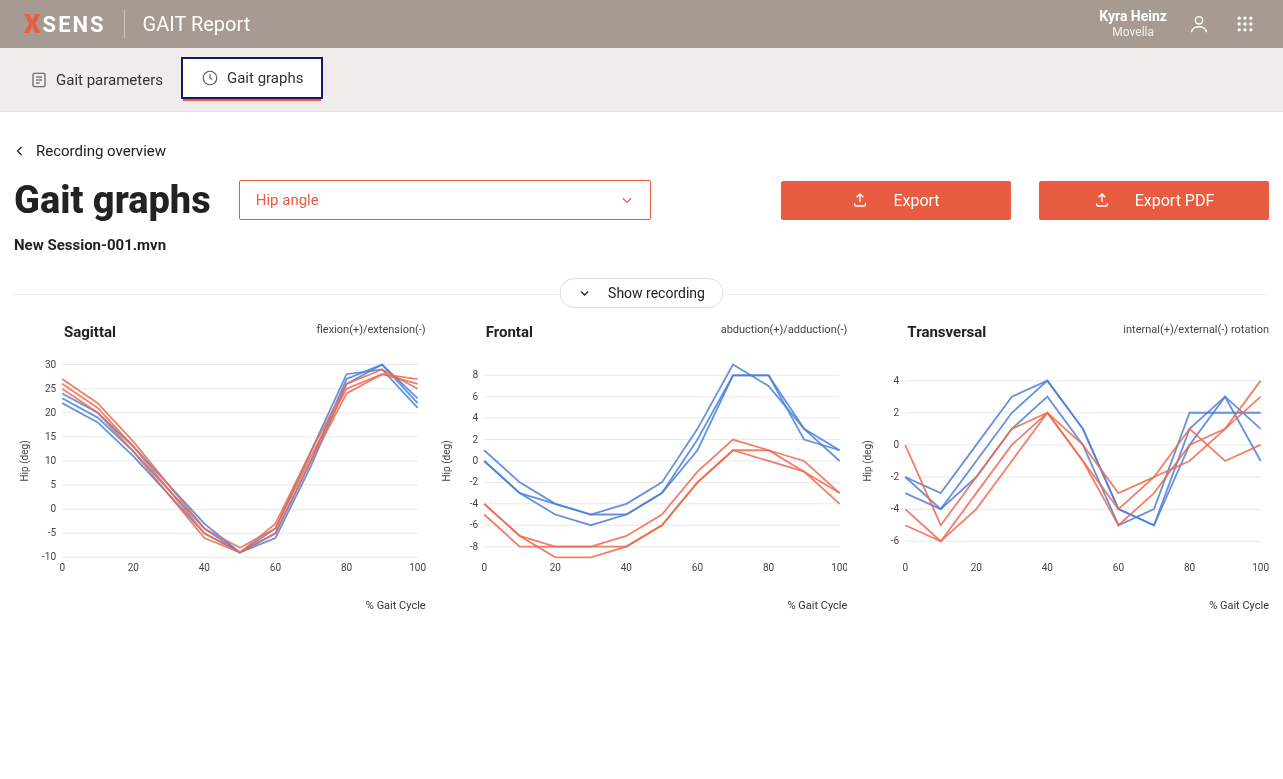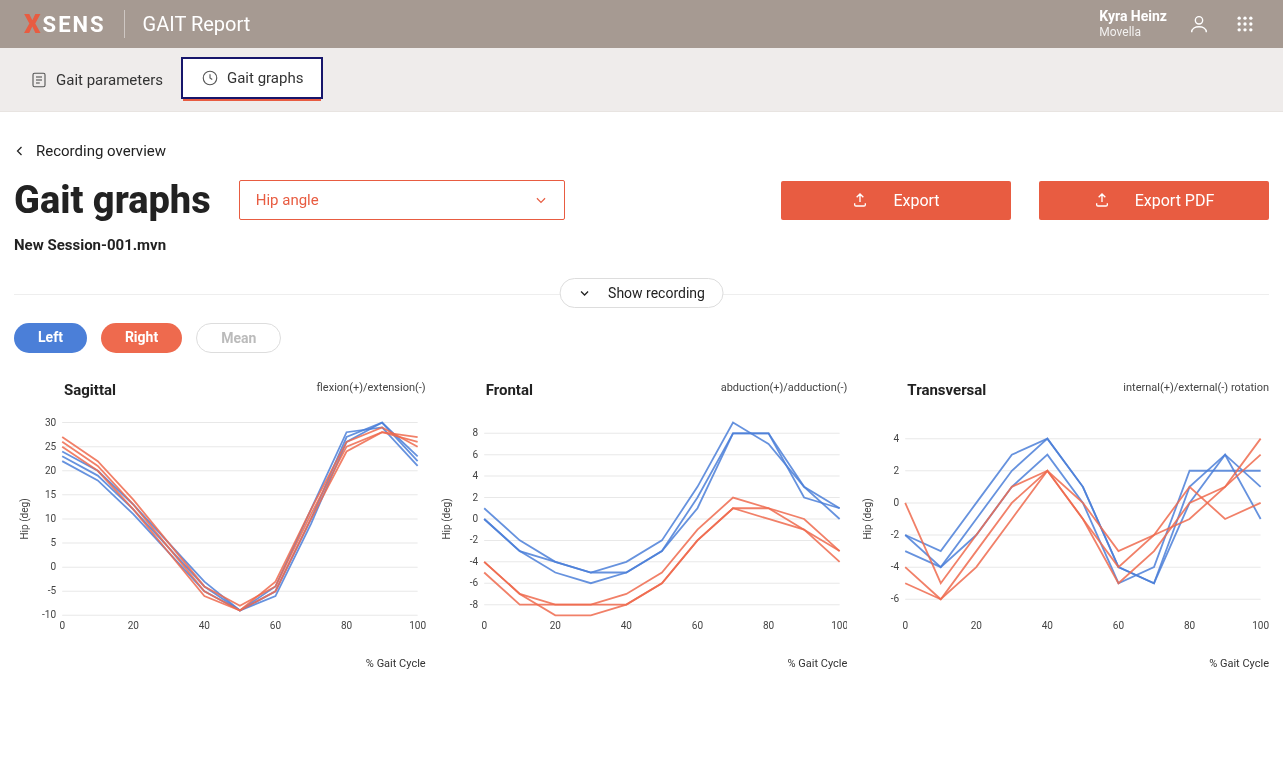--- a/index.html
+++ b/index.html
@@ -3,34 +3,34 @@
 <meta charset="utf-8">
 <style>
   * { box-sizing: border-box; margin: 0; padding: 0; }
   body { font-family: -apple-system, BlinkMacSystemFont, "Segoe UI", Roboto, sans-serif; color: #222; background: #fff; width: 1283px; }
   .header { background: #a69a92; display: flex; align-items: center; padding: 0 24px; height: 48px; color: #fff; }
   .logo { display: flex; align-items: center; font-weight: 700; font-size: 22px; letter-spacing: 2px; }
   .logo-x { color: #e85c41; font-size: 26px; font-weight: 900; }
   .divider { width: 1px; height: 28px; background: rgba(255,255,255,0.45); margin: 0 18px; }
   .header-title { font-size: 20px; font-weight: 400; }
   .header-right { margin-left: auto; display: flex; align-items: center; gap: 18px; }
-  .userbox { text-align: left; line-height: 1.2; }
+  .userbox { text-align: center; line-height: 1.2; }
   .username { font-weight: 700; font-size: 14px; }
   .usercompany { font-size: 12px; opacity: 0.85; }
   .icon-btn { width: 28px; height: 28px; display: flex; align-items: center; justify-content: center; cursor: pointer; }
   .tabbar { background: #efeceb; display: flex; align-items: center; height: 64px; padding: 0 12px; border-bottom: 1px solid #e8e4e1; }
   .tab { display: flex; align-items: center; gap: 8px; padding: 10px 18px; font-size: 15px; color: #333; cursor: pointer; }
   .tab.active { border: 2px solid #17166b; background: #fff; }
   .tab-underline { display: none; height: 2px; background: #e85c41; margin-top: 6px; }
   .tab-wrap { display: flex; flex-direction: column; }
   .content { padding: 20px 14px 40px 14px; }
   .back { display: flex; align-items: center; gap: 10px; font-size: 15px; margin: 10px 0 18px 0; cursor: pointer; }
   .titlerow { display: flex; align-items: center; gap: 28px; flex-wrap: wrap; }
   .pagetitle { font-size: 38px; font-weight: 800; }
-  .select { border: 1.5px solid #e85c41; color: #e85c41; padding: 10px 16px; width: 326px; display: flex; align-items: center; justify-content: space-between; font-size: 15px; cursor: pointer; border-radius: 2px; }
+  .select { border: 1.5px solid #e85c41; color: #e85c41; padding: 10px 16px; width: 412px; display: flex; align-items: center; justify-content: space-between; font-size: 15px; cursor: pointer; border-radius: 2px; }
   .spacer { flex: 1; }
   .btn { background: #e85c41; color: #fff; padding: 10px 24px; display: flex; align-items: center; justify-content: center; gap: 25px; min-width: 230px; font-size: 16px; cursor: pointer; border-radius: 2px; }
   .session { font-size: 15px; font-weight: 700; margin-top: 14px; }
   .hr-wrap { position: relative; margin: 40px 0 28px 0; height: 1px; background: #eee; }
   .show-rec { position: absolute; left: 50%; top: -16px; transform: translateX(-50%); background: #fff; border: 1px solid #ddd; border-radius: 18px; padding: 6px 18px; display: flex; align-items: center; gap: 18px; font-size: 14px; cursor: pointer; }
   .pills { display: flex; gap: 14px; margin-bottom: 28px; }
   .pill { border-radius: 18px; padding: 6px 24px; font-size: 14px; font-weight: 700; cursor: pointer; }
   .pill.left { background: #4b7fd8; color: #fff; }
   .pill.right { background: #ee6a4e; color: #fff; }
   .pill.mean { background: #fff; color: #bbb; border: 1px solid #ddd; }
@@ -139,25 +139,20 @@
 
   <div class="hr-wrap">
     <div class="show-rec">
       <svg width="12" height="12" viewBox="0 0 24 24" fill="none" stroke="#222" stroke-width="2.5">
           <path d="M5 9l7 7 7-7"></path>
         </svg>
       <span>Show recording</span>
     </div>
   </div>
 
-  <div class="pills">
-    <div class="pill left">Left</div>
-    <div class="pill right">Right</div>
-    <div class="pill mean">Mean</div>
-  </div>
 
   <div class="charts" id="charts">
       <div class="chart-col">
         <div class="chart-sub">flexion(+)/extension(-)</div>
         <div class="chart-title">Sagittal</div>
         <div class="chart-area"><svg class="chart-svg" viewBox="0 0 410 230">
             <line class="grid-line" x1="48" y1="202" x2="402" y2="202"></line>
             <text class="axis-text" x="42" y="205" text-anchor="end">-10</text>
             <line class="grid-line" x1="48" y1="178" x2="402" y2="178"></line>
             <text class="axis-text" x="42" y="181" text-anchor="end">-5</text>

